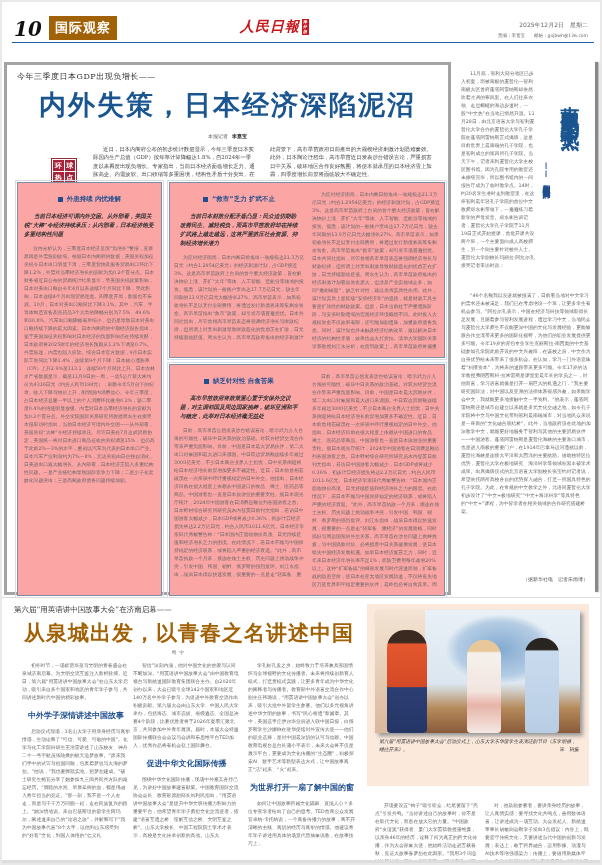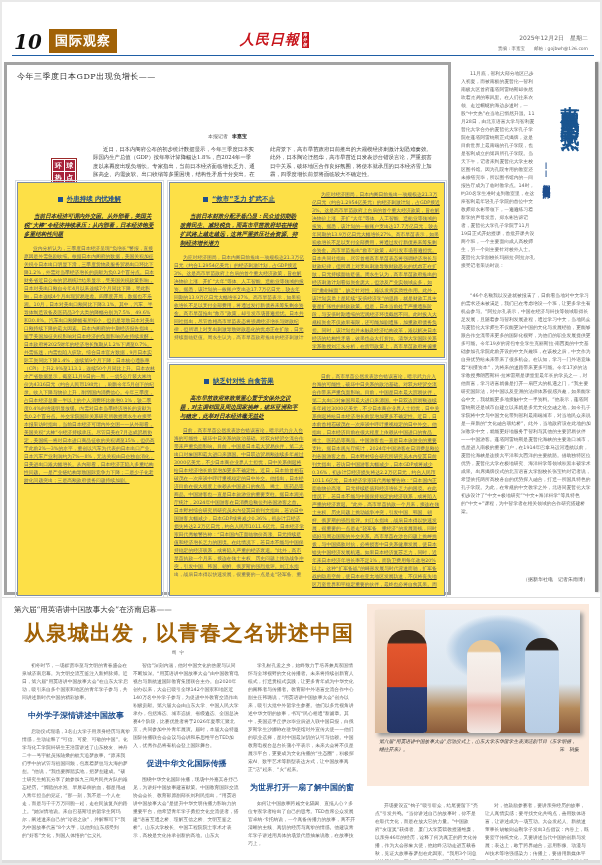--- a/index.html
+++ b/index.html
@@ -1,40 +1,40 @@
 <!DOCTYPE html>
 <html><head>
 <meta charset="utf-8">
 <style>
   * { box-sizing: border-box; margin: 0; padding: 0; }
   html, body { width: 602px; height: 865px; background: #e9e9e9; overflow: hidden; }
   body { font-family: "DejaVu Serif", serif; color: #333; position: relative; }
   .page { position: absolute; left: 2px; top: 2px; width: 598px; height: 861px; background: #fff; }
 
   
-  .masthead { position: absolute; left: 10px; top: 26px; width: 582px; height: 28px; border-bottom: 1.5px solid #1f5fa6; }
+  .masthead { position: absolute; left: 10px; top: 13px; width: 582px; height: 28px; border-bottom: 1.5px solid #1f5fa6; }
   .page-num { position: absolute; left: 2px; top: 2px; font-family: "DejaVu Serif", serif; font-style: italic; font-weight: bold; font-size: 20px; color: #111; }
   .section-tag { position: absolute; left: 37px; top: 1px; background: #a16207; color: #fff; font-size: 13px; font-weight: bold; padding: 3px 6px; letter-spacing: 1px; }
   .logo { position: absolute; left: 228px; top: 3px; font-family: "DejaVu Serif", serif; font-style: italic; font-weight: bold; font-size: 14px; color: #c8161d; letter-spacing: 1px; }
   .logo-seal { display: inline-block; vertical-align: middle; width: 7px; height: 16px; background: #c8161d; color: #fff; font-size: 4px; line-height: 5px; text-align: center; margin-left: 2px; }
   .meta { position: absolute; right: 6px; top: 6px; text-align: right; font-family: "DejaVu Sans", sans-serif; color: #666; }
   .meta .date { font-size: 6px; }
   .meta .editor { font-size: 4.5px; margin-top: 3px; }
 
   
   .top-article { position: absolute; left: 2px; top: 60px; width: 447px; height: 533px; border: 3px solid #a3a3a3; }
   .kicker { position: absolute; left: 10px; top: 6px; font-size: 8px; color: #333; letter-spacing: 0.5px; }
   .headline { position: absolute; left: 0; right: 0; top: 22px; text-align: center; font-size: 27px; font-weight: bold; color: #1a5590; letter-spacing: 2px; }
   .byline { position: absolute; left: 0; right: 0; top: 68px; text-align: center; font-family: "DejaVu Sans", sans-serif; font-size: 5px; color: #555; }
   .byline b { color: #222; margin-left: 4px; }
   .hot-badge { position: absolute; left: 44px; top: 93px; width: 26px; height: 26px; border: 1px solid #9c2a2a; padding: 1px; display: grid; grid-template-columns: 1fr 1fr; gap: 1px; background: #fff; }
   .hot-badge span { background: #a8233a; color: #fff; font-size: 7px; font-weight: bold; text-align: center; line-height: 11px; }
   .lead { position: absolute; left: 86px; top: 80px; width: 340px; column-count: 2; column-gap: 14px; font-size: 5.4px; line-height: 8.3px; color: #444; text-indent: 10px; }
 
-  .subbox { position: absolute; border: 1px solid #7e8ea4; outline: 1px solid #d6dce4; outline-offset: 1px; background: #fde047; text-decoration: underline; }
+  .subbox { position: absolute; border: 1px solid #7e8ea4; outline: 1px solid #d6dce4; outline-offset: 1px; background: #fca5a5; }
   .subbox .sub-title { font-family: "DejaVu Sans", sans-serif; font-size: 6.5px; font-weight: bold; color: #1f4f8f; text-align: center; margin-top: 12px; }
   .subbox .sub-title::before { content: ""; display: inline-block; width: 5px; height: 5px; background: #1f4f8f; margin-right: 4px; vertical-align: middle; }
   .subbox .sub-summary { font-size: 5.6px; line-height: 9px; color: #333; font-style: italic; font-weight: bold; margin: 8px 6px 6px; text-indent: 10px; }
   .subbox .sub-body { font-family: "DejaVu Sans", sans-serif; font-size: 4.8px; line-height: 8px; color: #666; margin: 0 6px; text-indent: 9px; }
   .box1 { left: 10px; top: 117px; width: 145px; height: 414px; }
   .box2 { left: 162px; top: 117px; width: 276px; height: 176px; }
   .box2 .inner { display: flex; gap: 8px; padding: 0 4px; }
   .box2 .colA { width: 130px; }
   .box2 .colB { width: 128px; padding-top: 8px; }
   .box3 { left: 162px; top: 299px; width: 276px; height: 232px; }
@@ -88,20 +88,21 @@
       <span>人民日報</span><span class="logo-seal">海外版</span>
     </span>
     <div class="meta">
       <div class="date">2025年12月2日　星期二</div>
       <div class="editor">责编：李嘉宝　　邮箱：gojbwh@126.com</div>
     </div>
   </div>
 
   <div class="top-article">
     <div class="kicker">今年三季度日本GDP出现负增长——</div>
+    <div class="headline">内外失策，日本经济深陷泥沼</div>
     <div class="byline">
       <span>本报记者</span><b>李嘉宝</b>
     </div>
     <div class="hot-badge">
       <span>环</span>
       <span>球</span>
       <span>热</span>
       <span>点</span>
     </div>
     <div class="lead">近日，日本内阁府公布的初步统计数据显示，今年三季度日本实际国内生产总值（GDP）按年率计算降幅达1.8%，自2024年一季度以来再度出现负增长。专家指出，当前日本经济面临增长乏力、通胀高企、内需疲软、出口收缩等多重困境，结构性矛盾十分突出。在此背景下，高市早苗政府日前推出的大规模经济刺激计划恐难奏效。此外，日本陶论迁怒华，高市早苗近日发表涉台错误言论，严重损害日中关系，破坏地区合作良好氛围，将使本就承压的日本经济雪上加霜，四季度增长前景将面临较大不确定性。</div>

